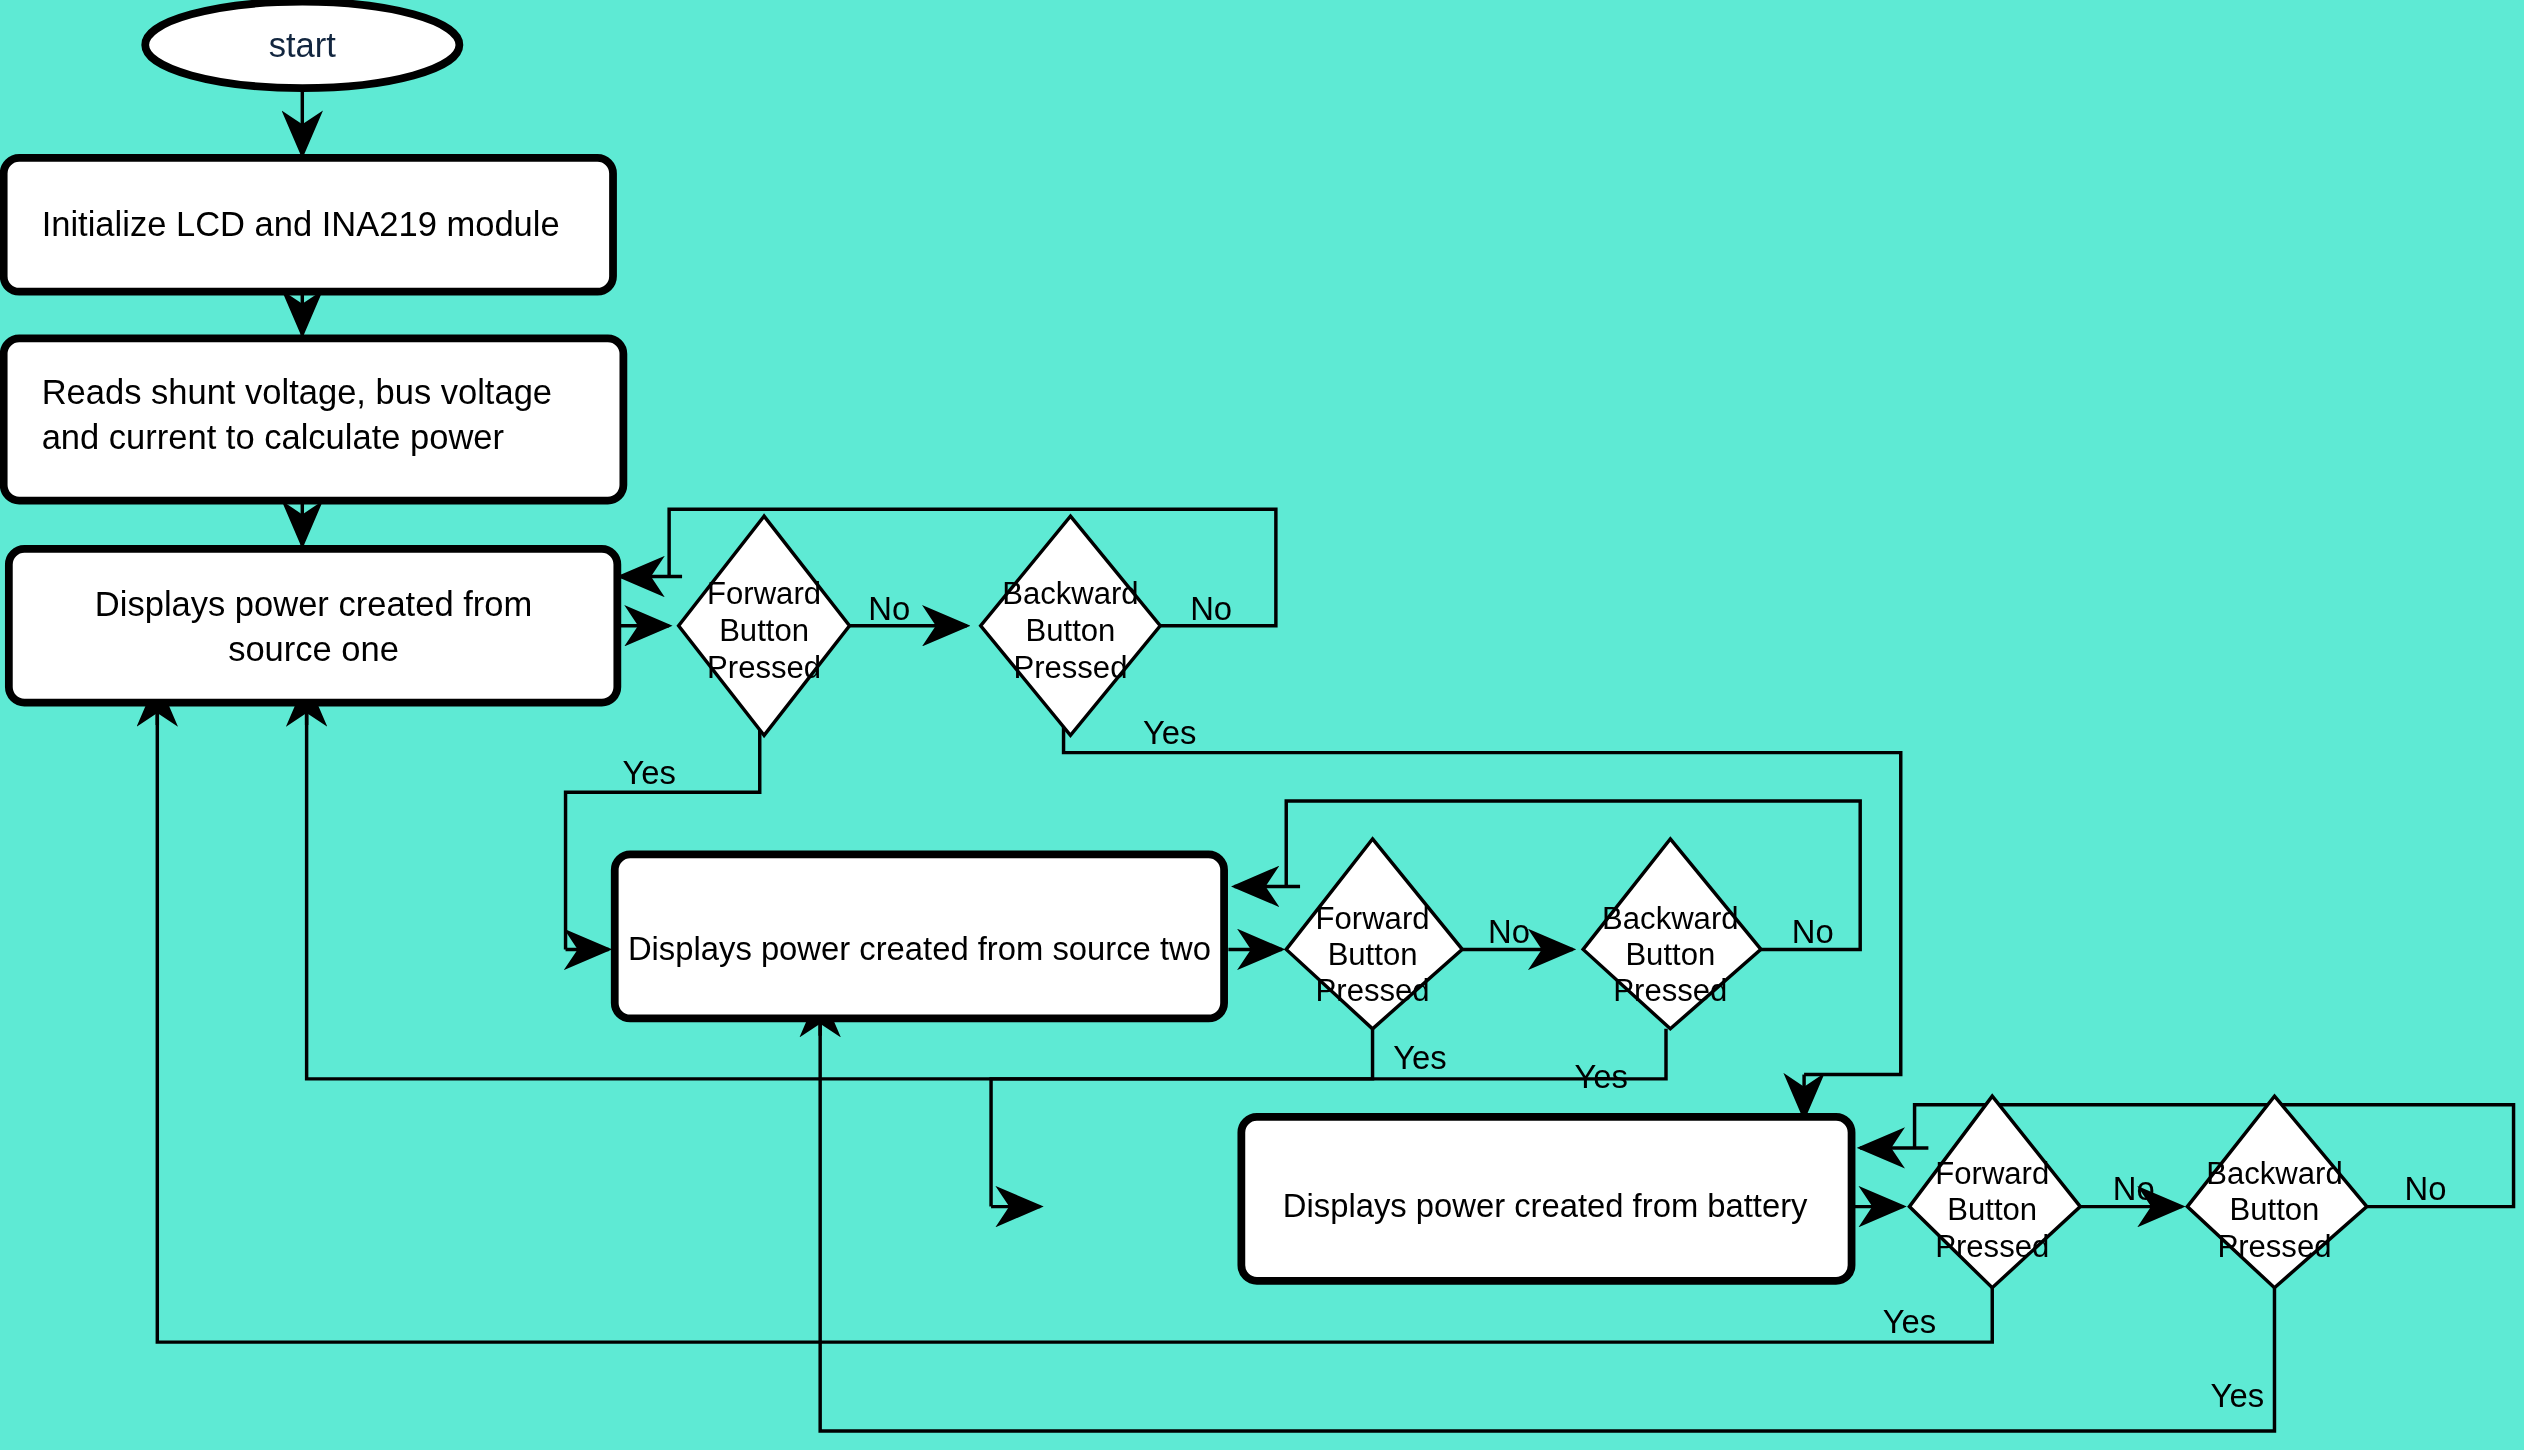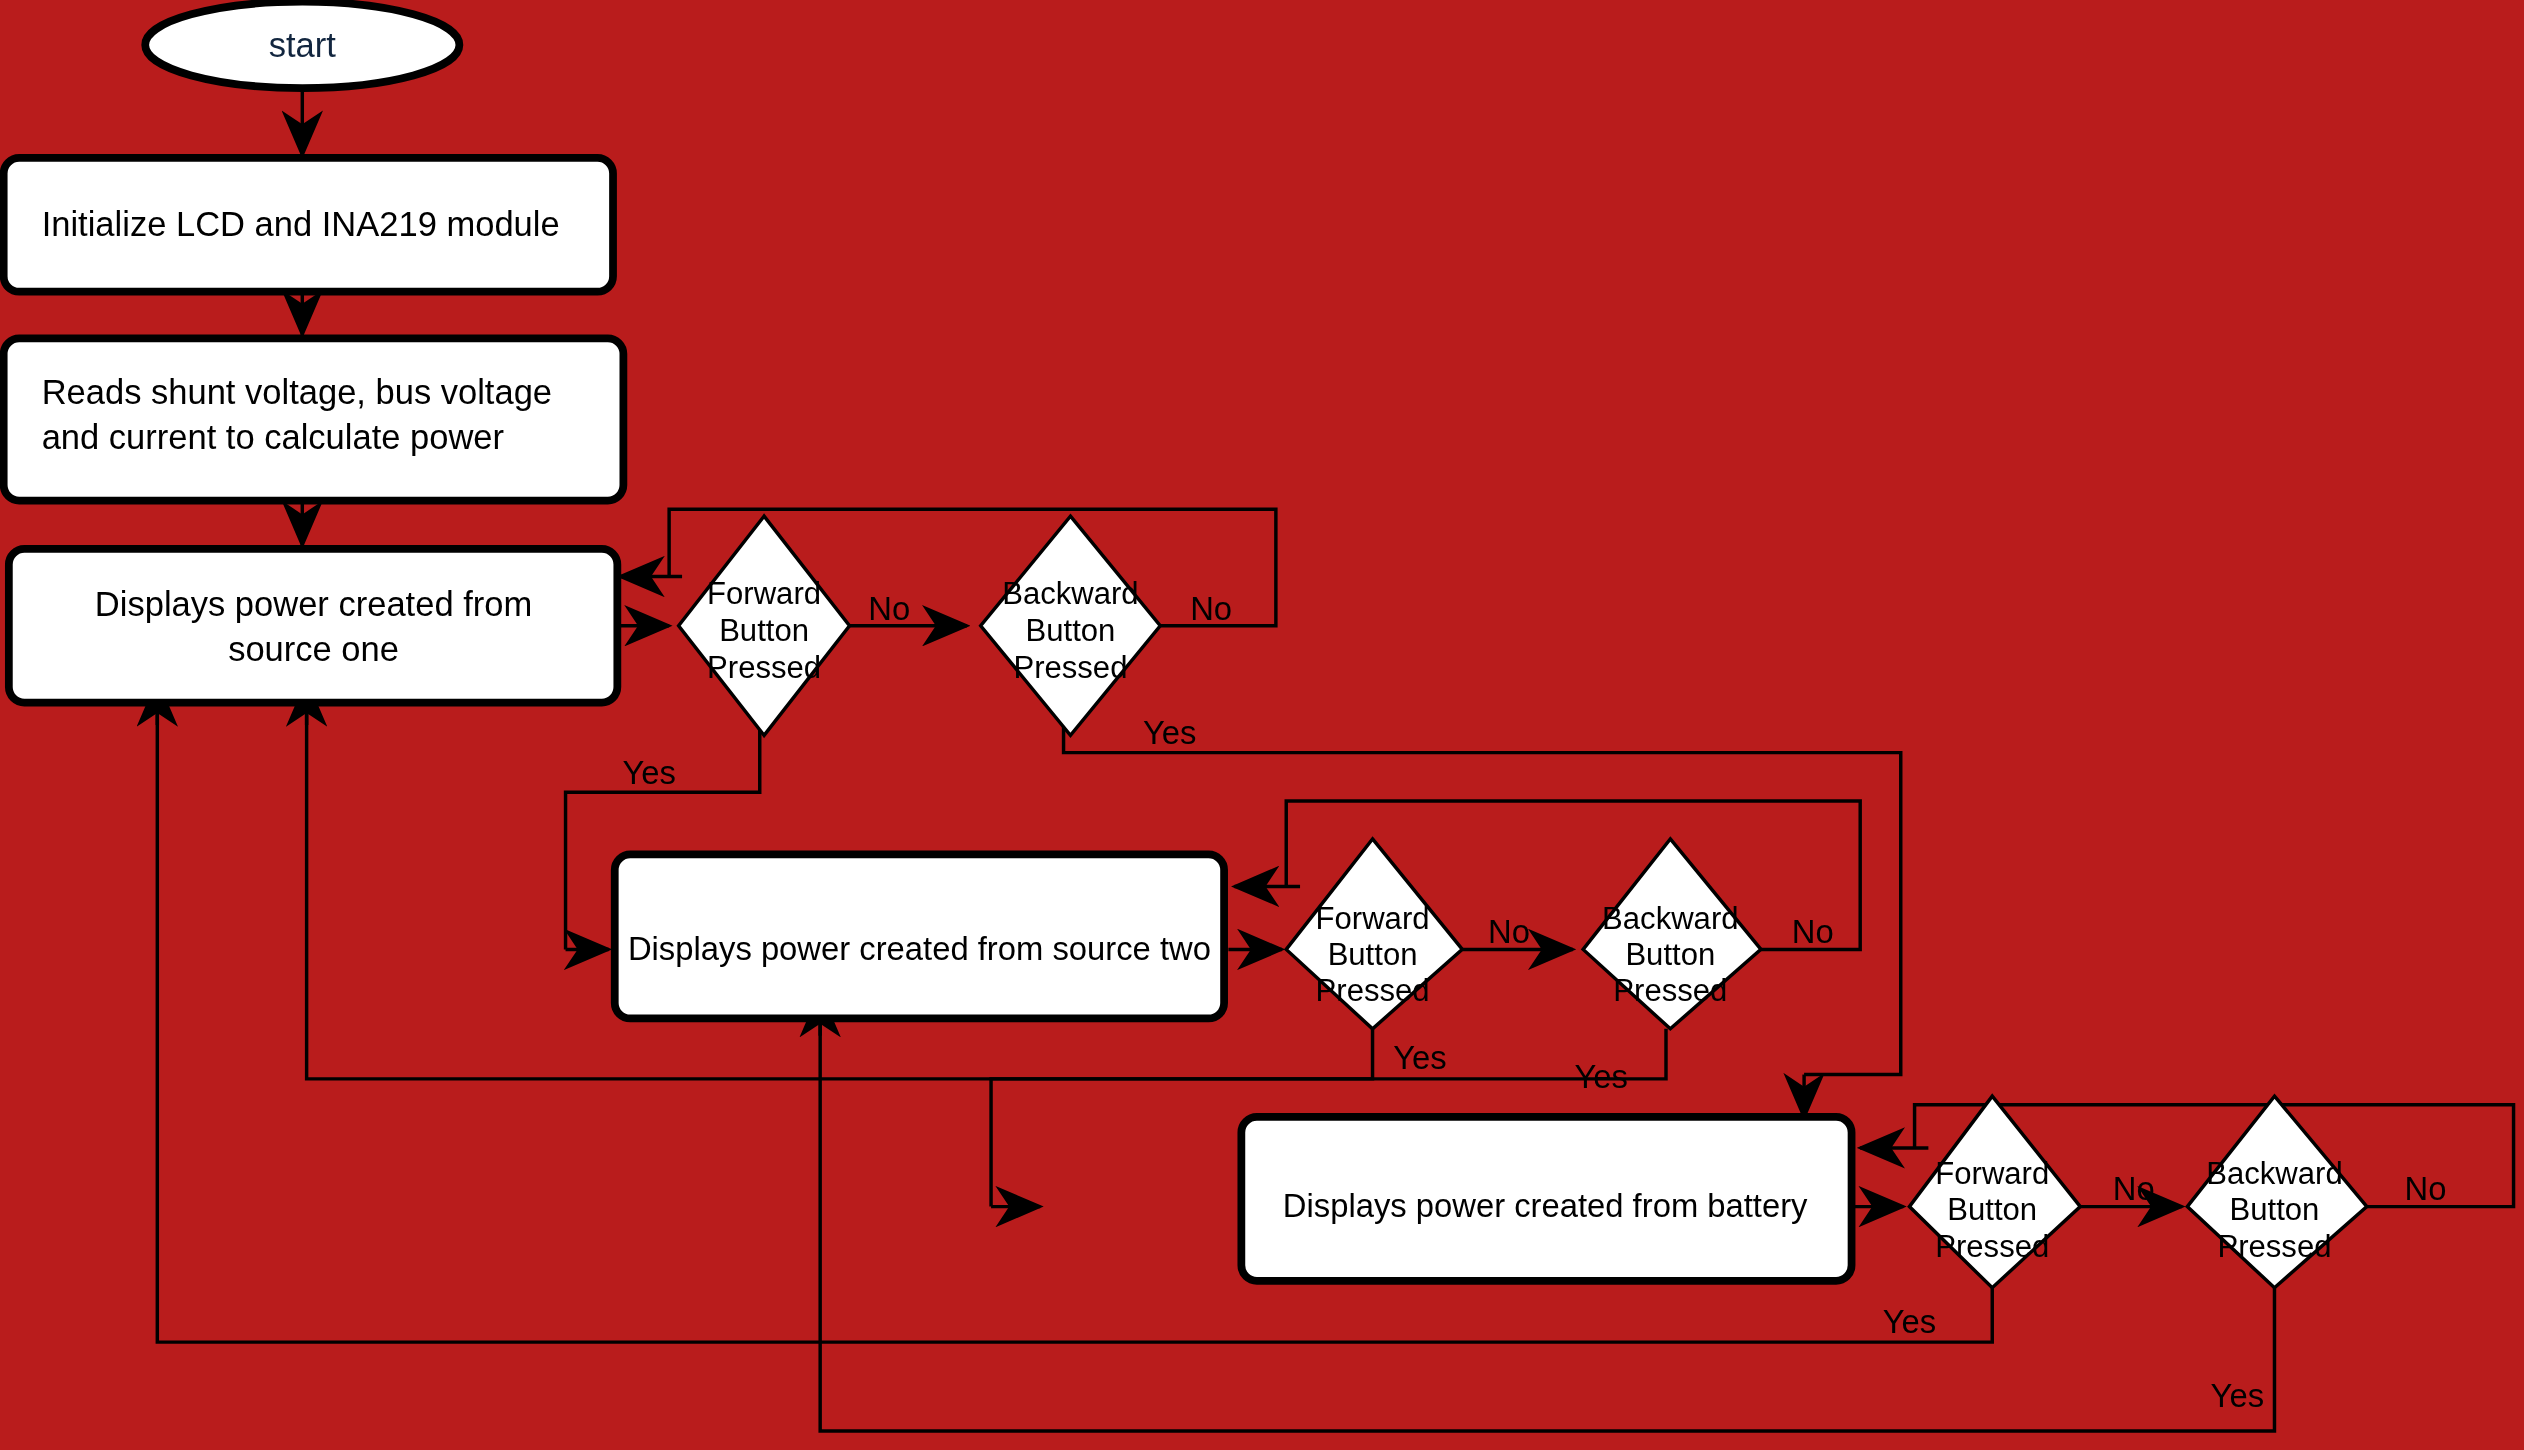--- a/index.html
+++ b/index.html
@@ -1,21 +1,21 @@
 <!DOCTYPE html>
 <html style="font-size:14px"><head>
 <meta charset="utf-8">
 <style>
   html,body{margin:0;padding:0;background:#ffffff;}
   body{font-family:"Liberation Sans", sans-serif;}
   #stage{
     position:relative;
     width:2525px;
     height:1450px;
-    background:#b91c1c;
+    background:#5eead4;
     overflow:hidden;
   }
   #flow{display:block;width:2525px;height:1450px;}
   .thick{stroke:#000000;stroke-width:9;fill:#ffffff;}
   .conn{stroke:#000000;stroke-width:4;fill:none;stroke-linecap:butt;stroke-linejoin:miter;}
   .diamond{stroke:#000000;stroke-width:4;fill:#ffffff;}
   text{font-family:"Liberation Sans", sans-serif;fill:#000000;}
   .t-proc{font-size:40px;}
   .t-proc2{font-size:38px;}
   .t-dec{font-size:36px;}

